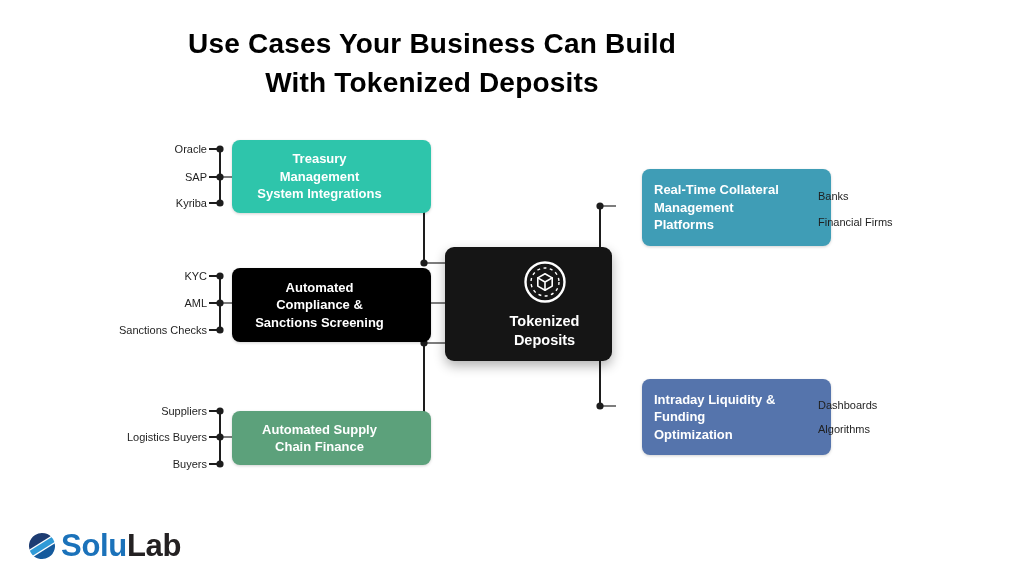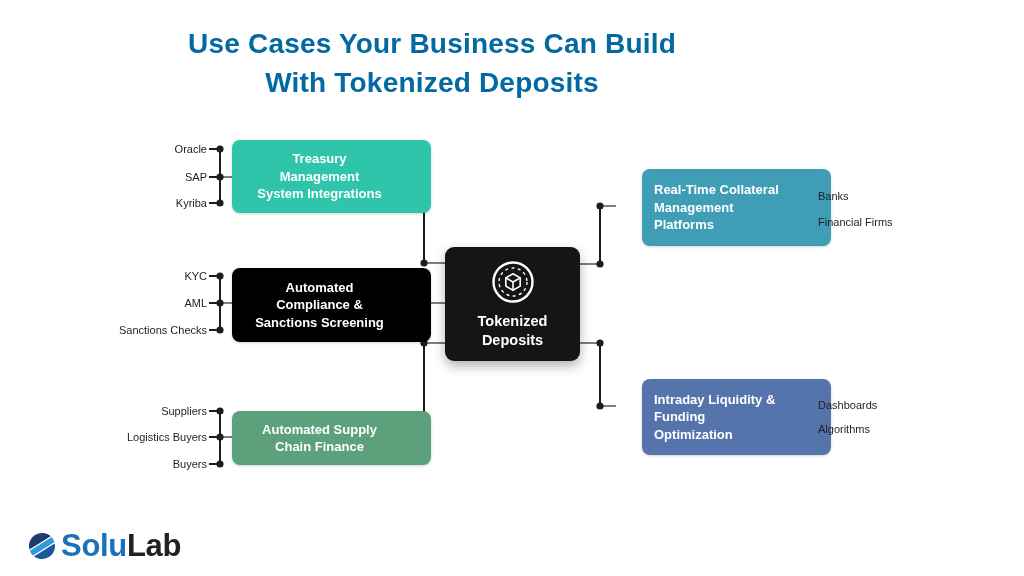--- a/index.html
+++ b/index.html
@@ -2,21 +2,21 @@
 <html><head>
 <meta charset="utf-8">
 <style>
   html,body{margin:0;padding:0;background:#ffffff;}
   .canvas{
     position:relative;width:1024px;height:576px;background:#ffffff;
     font-family:"Liberation Sans", sans-serif;overflow:hidden;
   }
   .title{
     position:absolute;left:0;top:24px;width:864px;text-align:center;
-    font-size:28px;line-height:39px;font-weight:700;color:#0369a1;letter-spacing:.2px;
+    font-size:28px;line-height:39px;font-weight:700;color:#000000;letter-spacing:.2px;
   }
   .wires{position:absolute;left:0;top:0;pointer-events:none;}
   .wires line.gray{stroke:var(--wire-line,#7d7d7d);stroke-width:2;}
   .wires line.dark{stroke:var(--wire-node,#1d1d1d);stroke-width:2;}
   .wires circle.node{fill:var(--wire-node,#1d1d1d);}
   .io-label{
     position:absolute;height:18px;line-height:18px;font-size:11px;color:#1f1f1f;
     white-space:nowrap;
   }
   .io-left{text-align:right;width:167px;left:40px;}
@@ -137,21 +137,21 @@
   <div class="branch-box align-right" style="left: 232px; top: 268px; width: 175px; height: 74px; background: #000000;">
     <div class="bl">Automated</div>
     <div class="bl">Compliance &amp;</div>
     <div class="bl">Sanctions Screening</div>
   </div>
   <div class="branch-box align-right" style="left: 232px; top: 411px; width: 175px; height: 54px; background: rgb(92, 161, 123);">
     <div class="bl">Automated Supply</div>
     <div class="bl">Chain Finance</div>
   </div>
 
-  <div class="center-node" style="background: rgb(21, 21, 21);">
+  <div class="center-node" style="background: rgb(21, 21, 21); padding-left: 32px;">
     <svg width="46" height="46" viewBox="-23 -23 46 46">
       <circle cx="0" cy="0" r="19.5" fill="none" stroke="#ffffff" stroke-width="2.4"></circle>
       <circle cx="0" cy="0" r="14" fill="none" stroke="#ffffff" stroke-width="1.4" stroke-dasharray="3 3.4"></circle>
       <path d="M0,-8.2 L7.2,-4.1 L7.2,4.1 L0,8.2 L-7.2,4.1 L-7.2,-4.1 Z" fill="none" stroke="#ffffff" stroke-width="1.6" stroke-linejoin="round"></path>
       <path d="M-7.2,-4.1 L0,0 L7.2,-4.1 M0,0 L0,8.2" fill="none" stroke="#ffffff" stroke-width="1.6" stroke-linejoin="round" stroke-linecap="round"></path>
     </svg>
     <div>Tokenized</div>
     <div>Deposits</div>
   </div>
 

